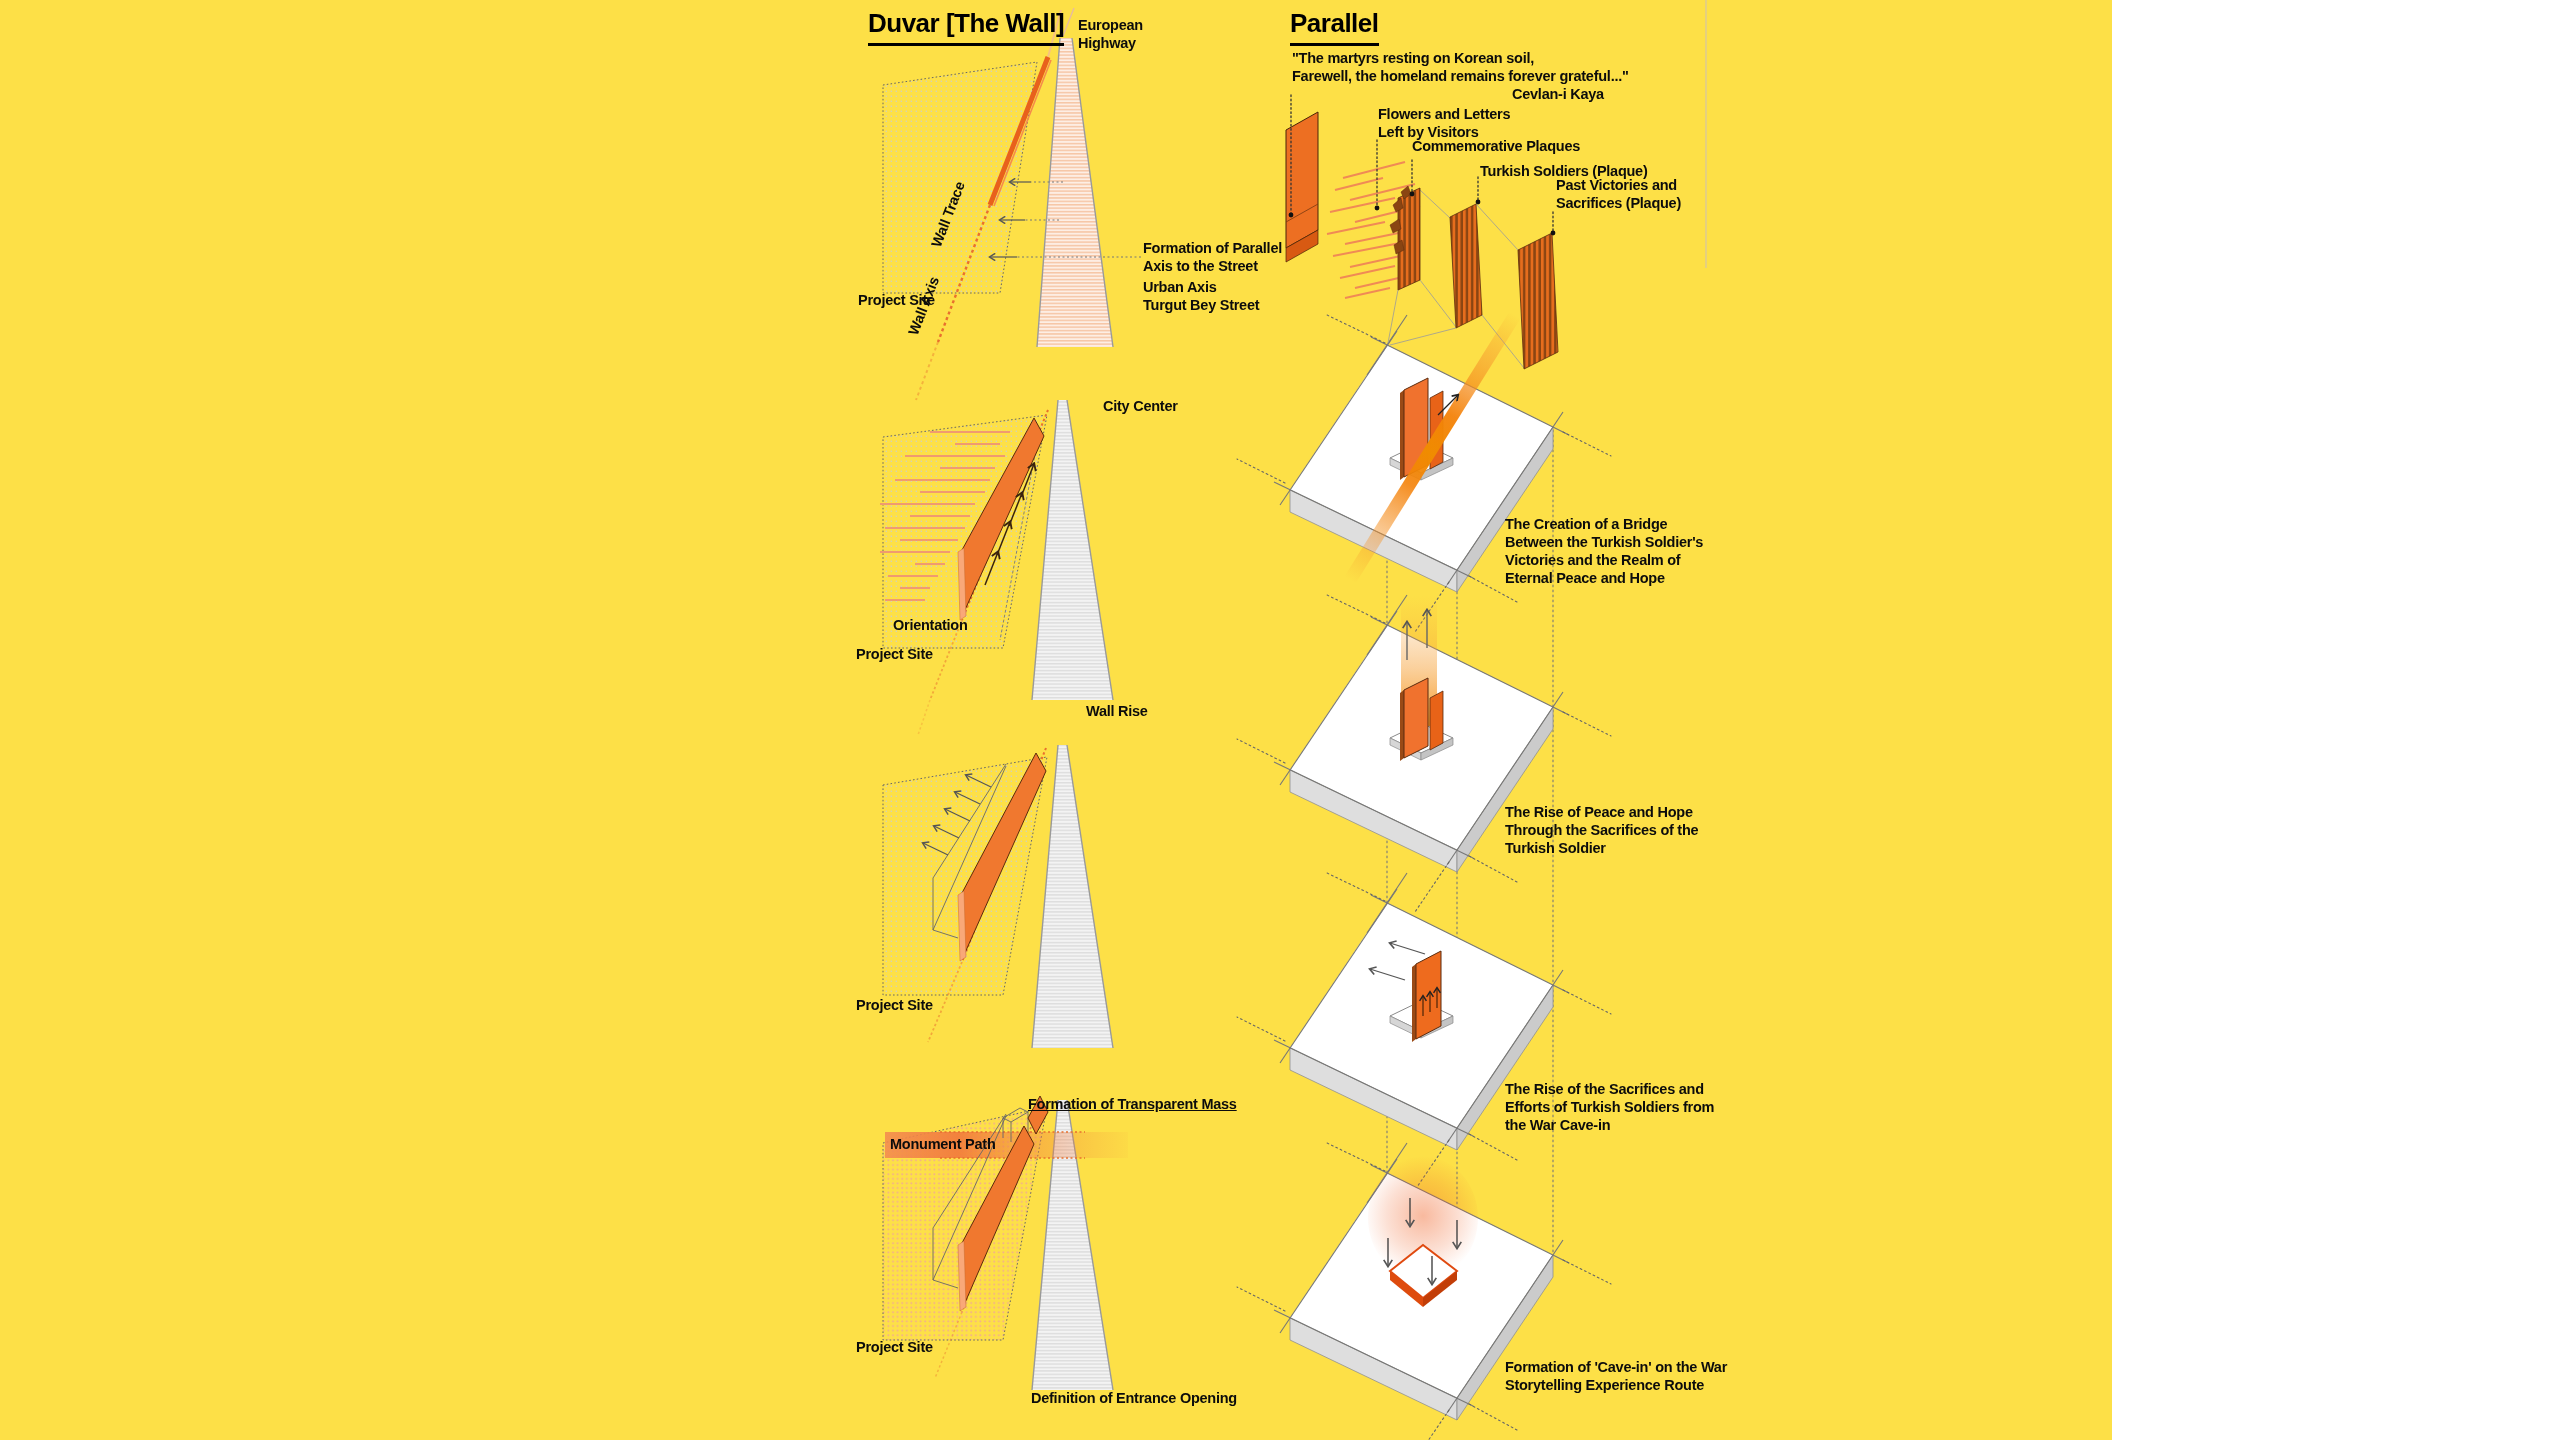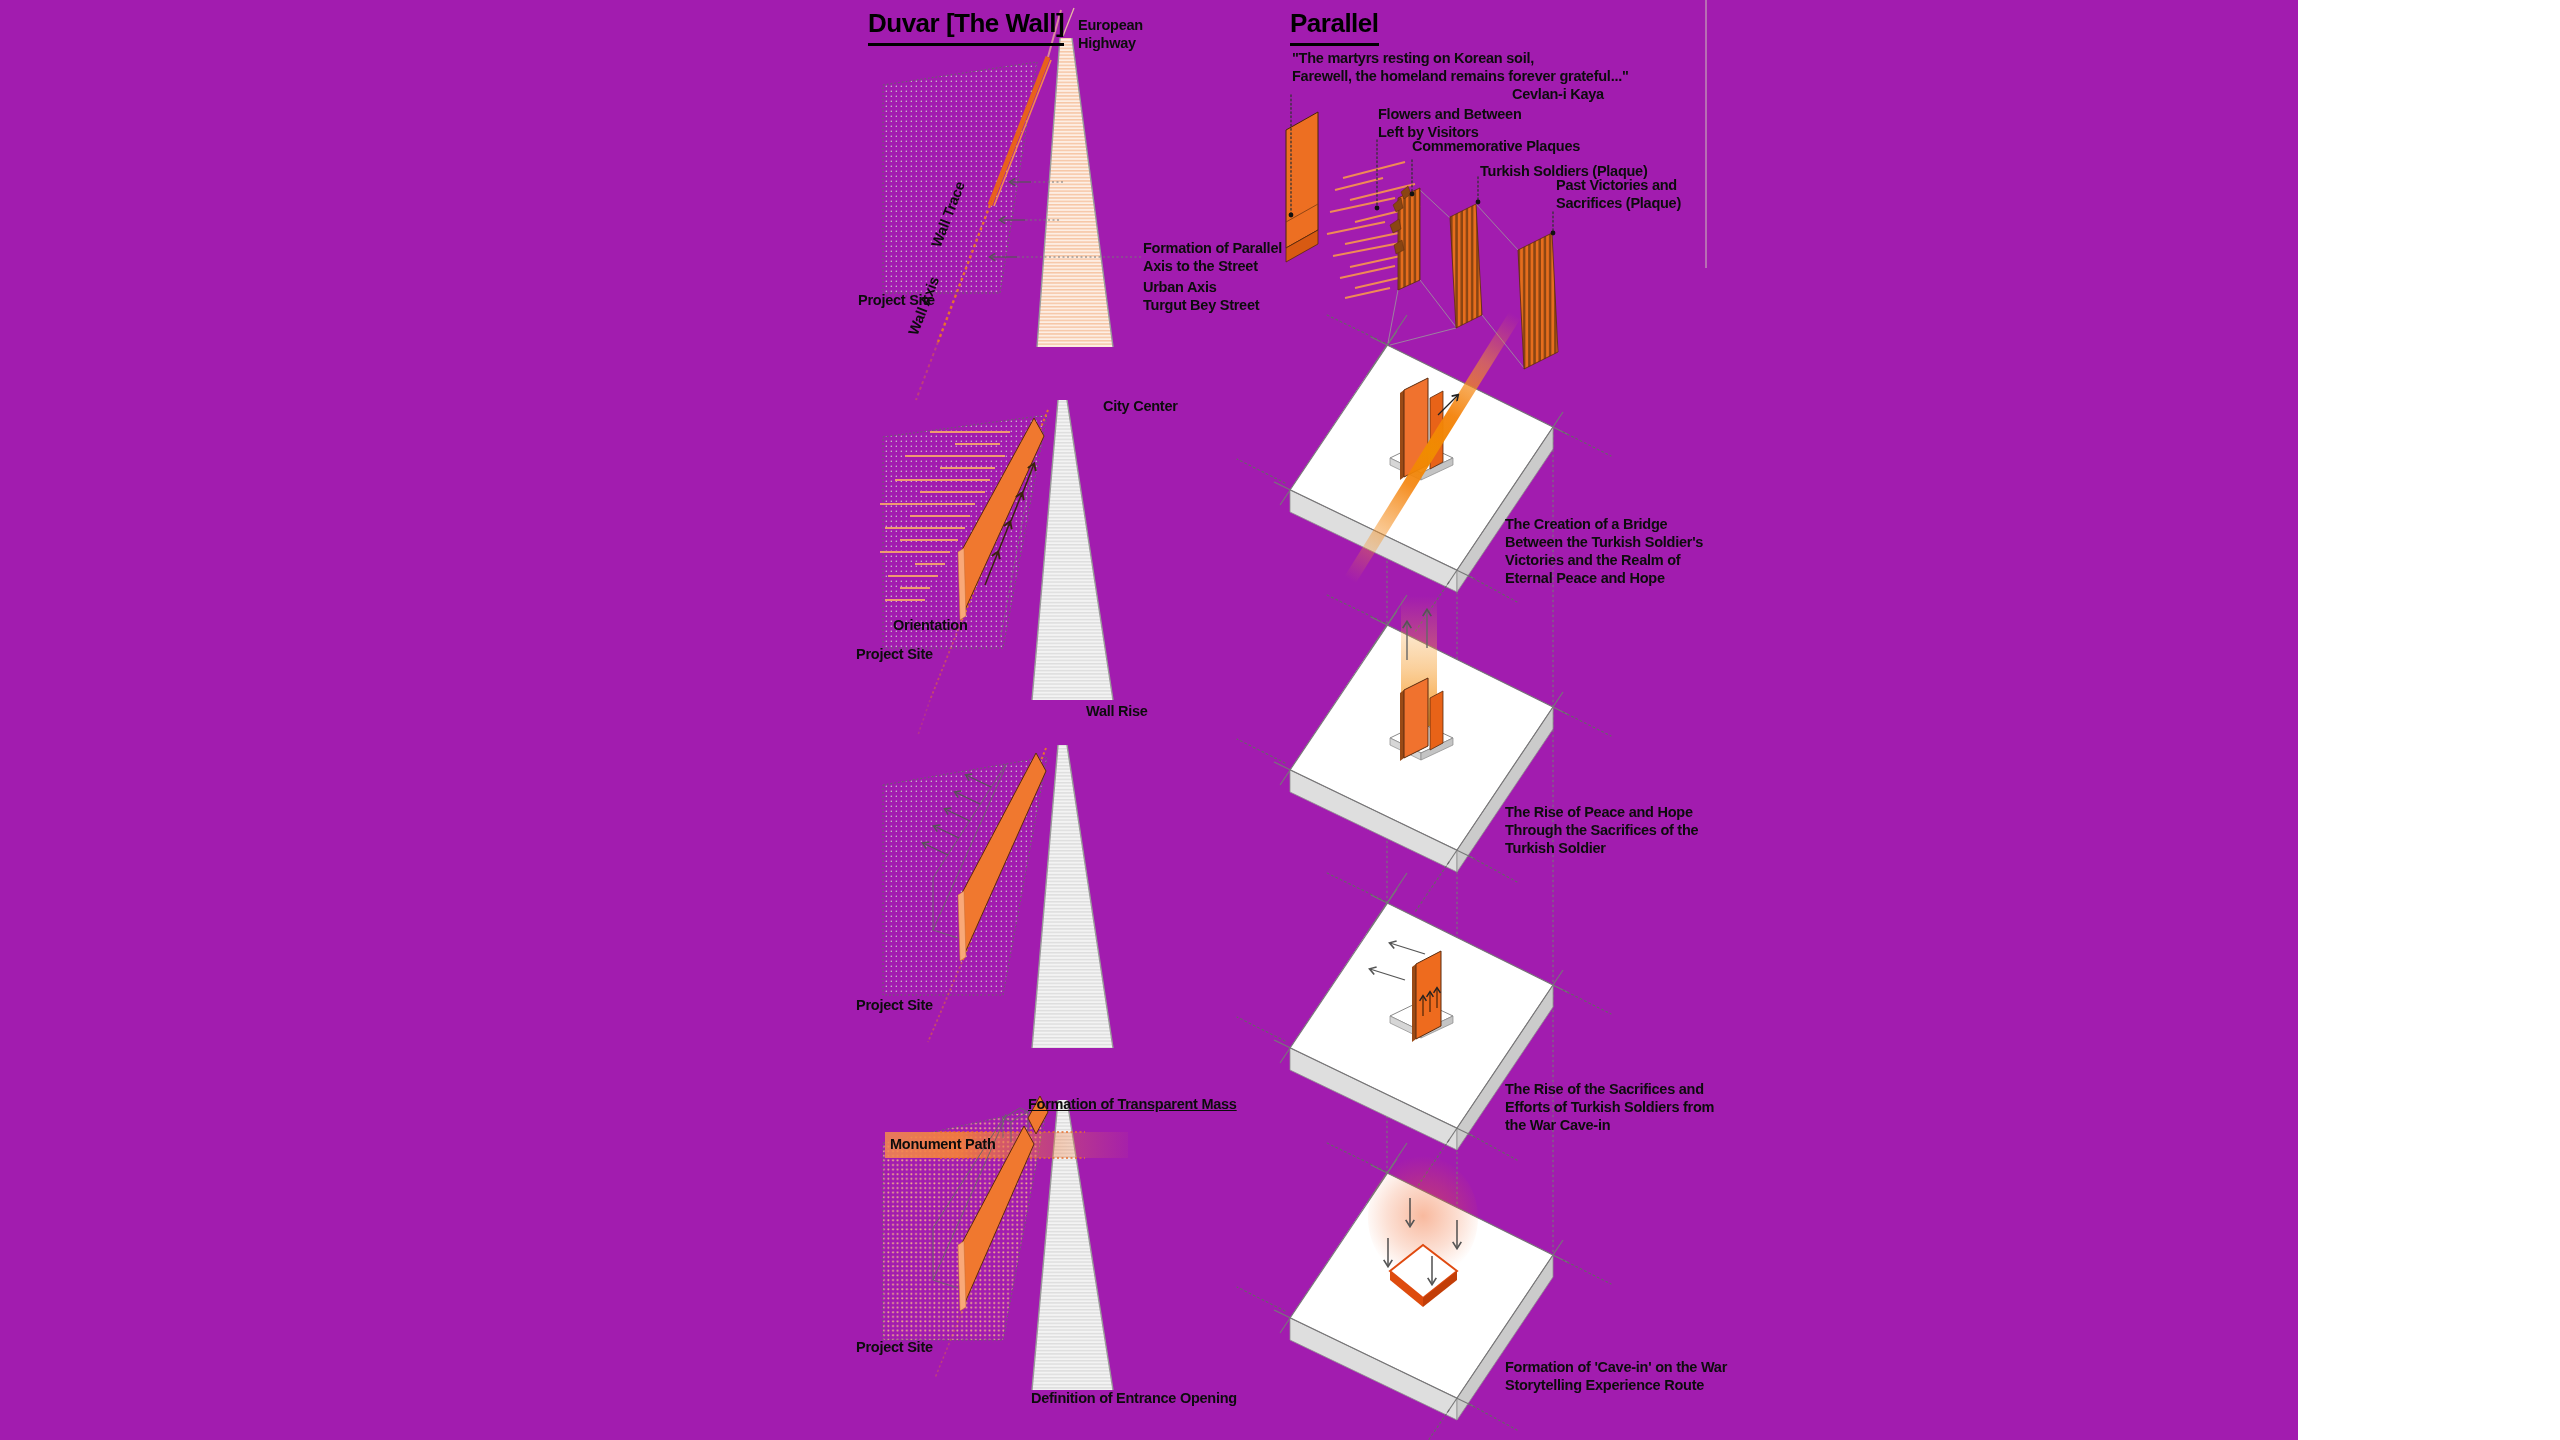--- a/index.html
+++ b/index.html
@@ -1,17 +1,17 @@
 <!DOCTYPE html>
 <html><head>
 <meta charset="utf-8">
 <style>
   html,body{margin:0;padding:0;background:#fff;}
-  .canvas{position:relative;width:2282px;height:1440px;background:#a21caf;overflow:hidden;
-          font-family:"Liberation Sans",sans-serif;color:#0c0c0c;padding-left:16px;}
+  .canvas{position:relative;width:2112px;height:1440px;background:#fde047;overflow:hidden;
+          font-family:"Liberation Sans",sans-serif;color:#0c0c0c;}
   svg{position:absolute;overflow:visible;}
   .lbl{position:absolute;font-size:14.5px;font-weight:700;line-height:1.24;
        white-space:pre-line;letter-spacing:-0.25px;color:#0c0c0c;}
   .title{position:absolute;font-size:26px;font-weight:700;letter-spacing:-0.5px;
          border-bottom:3.5px solid #000;padding-bottom:4px;color:#000;}
   .rot{transform:rotate(-69deg);transform-origin:left bottom;}
   .attr{font-weight:700;}
 </style>
 </head>
 <body>
@@ -345,21 +345,21 @@
   <div class="lbl" style="left:856px;top:997px;">Project Site</div>
   <div class="lbl" style="left:1028px;top:1096px;text-decoration:underline;">Formation of Transparent Mass</div>
   <div class="lbl" style="left:890px;top:1136px;">Monument Path</div>
   <div class="lbl" style="left:856px;top:1339px;">Project Site</div>
   <div class="lbl" style="left:1031px;top:1390px;">Definition of Entrance Opening</div>
 
   <div class="title" style="left:1290px;top:8px;">Parallel</div>
   <div class="lbl" style="left:1292px;top:50px;">"The martyrs resting on Korean soil,
 Farewell, the homeland remains forever grateful..."</div>
   <div class="lbl attr" style="left:1512px;top:86px;">Cevlan-i Kaya</div>
-  <div class="lbl" style="left:1378px;top:106px;">Flowers and Between
+  <div class="lbl" style="left:1378px;top:106px;">Flowers and Letters
 Left by Visitors</div>
   <div class="lbl" style="left:1412px;top:138px;">Commemorative Plaques</div>
   <div class="lbl" style="left:1480px;top:156px;margin-top:7px;">Turkish Soldiers (Plaque)</div>
   <div class="lbl" style="left:1556px;top:177px;">Past Victories and
 Sacrifices (Plaque)</div>
   <div class="lbl" style="left:1505px;top:516px;">The Creation of a Bridge
 Between the Turkish Soldier's
 Victories and the Realm of
 Eternal Peace and Hope</div>
   <div class="lbl" style="left:1505px;top:804px;">The Rise of Peace and Hope

